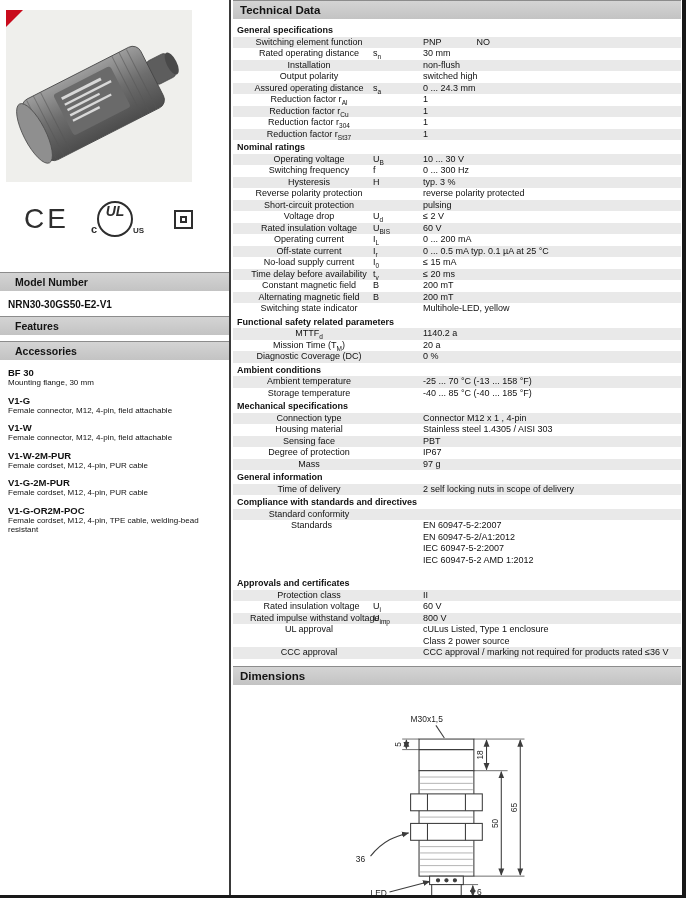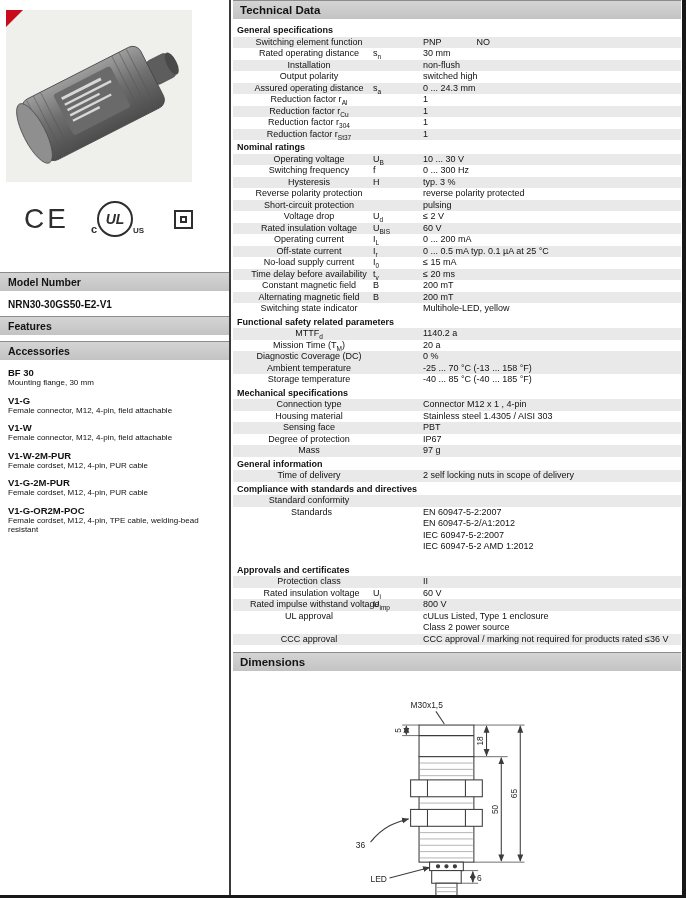--- a/index.html
+++ b/index.html
@@ -1,34 +1,34 @@
 <!DOCTYPE html>
 <html><head>
 <meta charset="utf-8">
 <style>
   * { box-sizing: border-box; margin: 0; padding: 0; }
   body { font-family: "Liberation Sans", sans-serif; background: #fff; color: #111; }
   .page { position: relative; width: 686px; height: 898px; background: #fff; overflow: hidden; }
 
   
   .gray-bar { background: linear-gradient(#d4d4d4, #c3c3c3); border-top: 1px solid #8c8c8c;
-              font-weight: bold; font-size: 10.5px; padding: 3px 8px; color: #141414; }
+              font-weight: bold; font-size: 10.5px; padding: 3px 15px; color: #141414; }
   .gray-bar.big { font-size: 11.5px; padding: 3px 7px; }
   sub { font-size: 6.5px; line-height: 0; }
 
   
   .left-col { position: absolute; left: 0; top: 0; width: 229px; height: 898px; }
   .divider { position: absolute; left: 229px; top: 0; width: 2px; height: 898px; background: #3a3a3a; }
   .photo-wrap { margin: 10px 36px 0 6px; height: 172px; position: relative; }
   .marks-row { display: flex; align-items: center; margin: 12px 0 0 24px; height: 50px; }
   .ce-mark { font-size: 28px; color: #2e2e2e; letter-spacing: 3px; }
   .ul-mark { display: flex; align-items: flex-end; margin-left: 22px; }
   .ul-c { font-size: 11px; font-weight: bold; color: #2e2e2e; margin-bottom: 2px; }
   .ul-circle { width: 36px; height: 36px; border: 2.5px solid #2e2e2e; border-radius: 50%;
-               display: flex; align-items: center; justify-content: center; }
+               display: flex; align-items: flex-start; justify-content: center; }
   .ul-text { font-weight: bold; font-style: italic; font-size: 14px; color: #2e2e2e; }
   .ul-us { font-size: 8px; font-weight: bold; color: #2e2e2e; margin-bottom: 2px; }
   .sq-mark { width: 19px; height: 19px; border: 2px solid #2e2e2e; margin-left: 30px;
              display: flex; align-items: center; justify-content: center; }
   .sq-inner { width: 7px; height: 7px; border: 2px solid #2e2e2e; }
   .model-bar { margin-top: 28px; }
   .model-text { font-weight: bold; font-size: 10px; padding: 8px 8px 6px; }
   .features-list { list-style: none; padding: 6px 8px 4px; }
   .feature-item { font-weight: bold; font-size: 10px; margin: 5px 0 9px; padding-left: 13px; position: relative; }
   .feature-item::before { content: ""; position: absolute; left: 1px; top: 3px; width: 5px; height: 5px; background: #111; border-radius: 50%; }
@@ -281,20 +281,21 @@
         <div class="trow">
           <div class="tlabel">Mission Time (T<sub>M</sub>)</div>
           <div class="tsym"></div>
           <div class="tval">20 a</div>
         </div>
         <div class="trow shaded">
           <div class="tlabel">Diagnostic Coverage (DC)</div>
           <div class="tsym"></div>
           <div class="tval">0 %</div>
         </div>
+        <div class="tsec">Ambient conditions</div>
         <div class="trow shaded">
           <div class="tlabel">Ambient temperature</div>
           <div class="tsym"></div>
           <div class="tval">-25 ... 70 °C (-13 ... 158 °F)</div>
         </div>
         <div class="trow">
           <div class="tlabel">Storage temperature</div>
           <div class="tsym"></div>
           <div class="tval">-40 ... 85 °C (-40 ... 185 °F)</div>
         </div>

